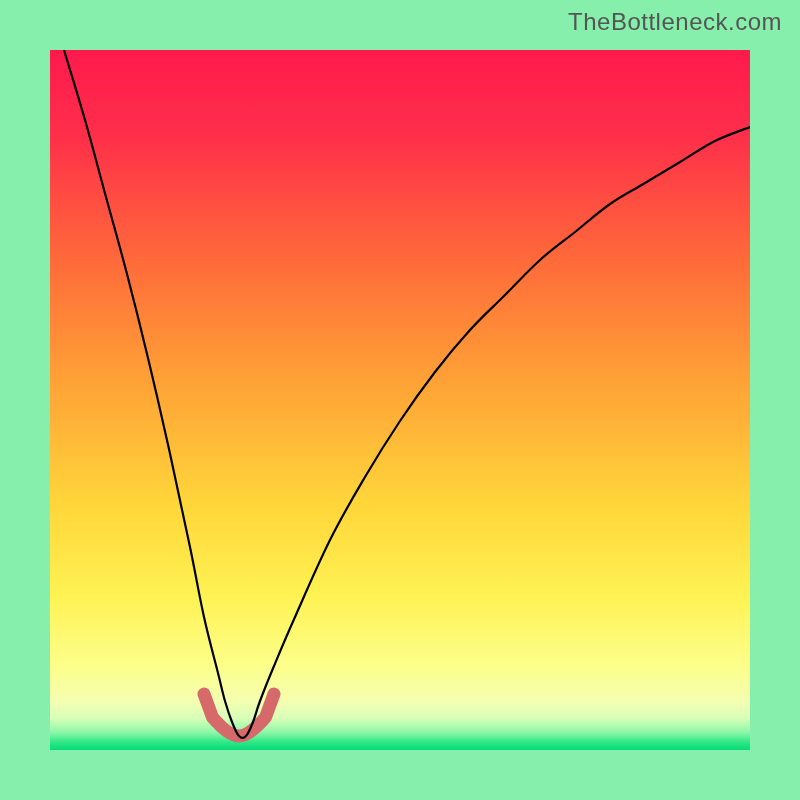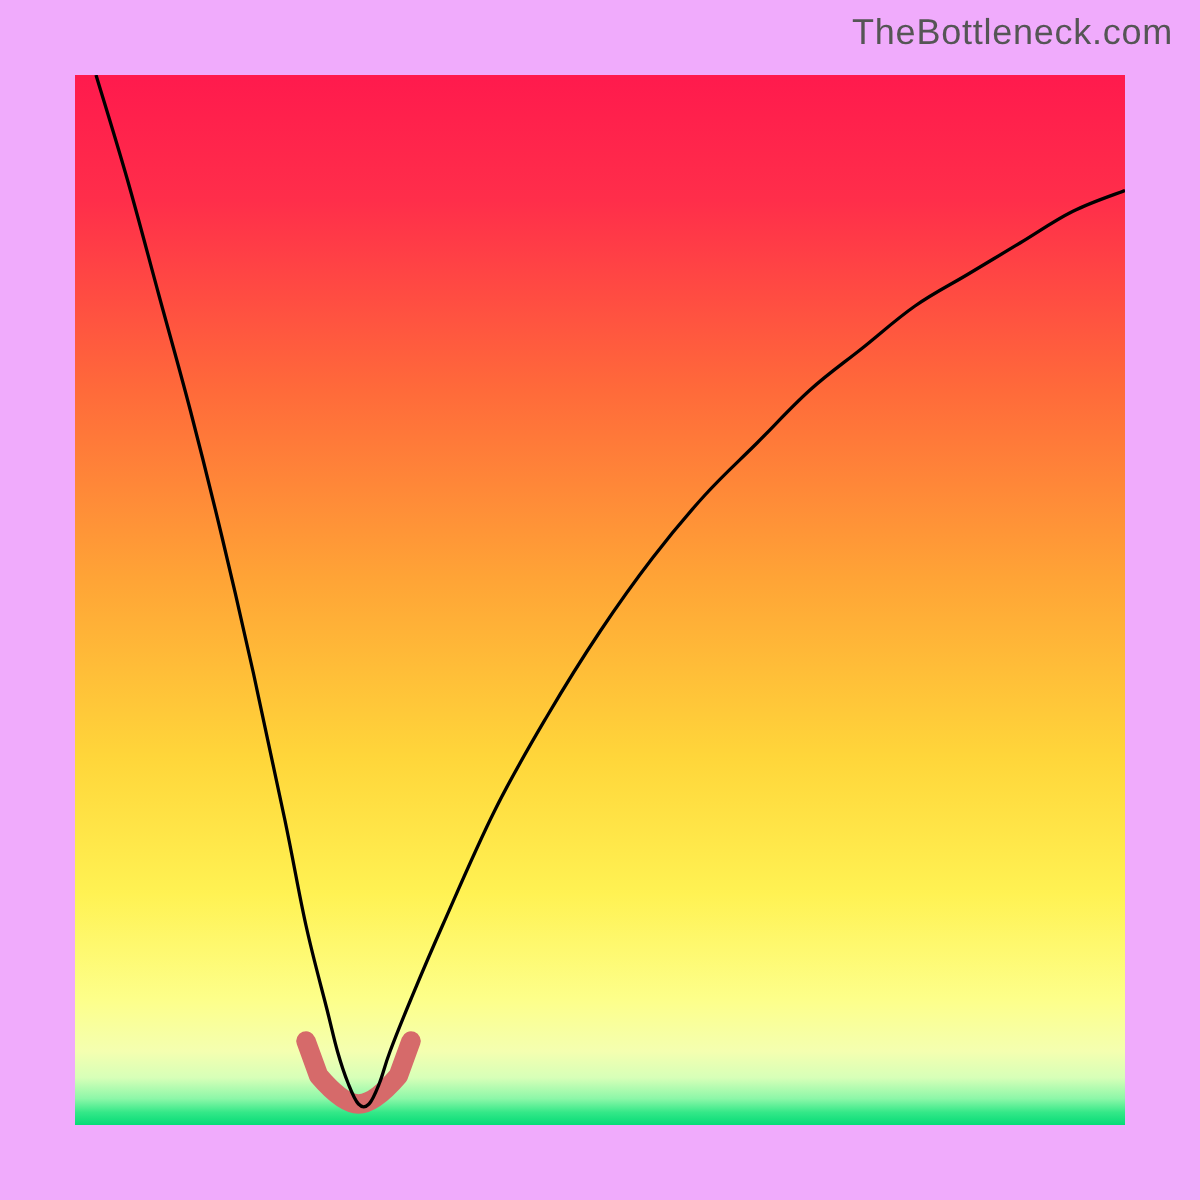--- a/index.html
+++ b/index.html
@@ -8,21 +8,21 @@
     width: 800px;
     height: 800px;
     background: #000;
     overflow: hidden;
     font-family: Arial, Helvetica, sans-serif;
   }
   .outer {
     position: relative;
     width: 800px;
     height: 800px;
-    background: #f0abfc;
+    background: #86efac;
   }
   .plot-area {
     position: absolute;
     left: 50px;
     top: 50px;
     width: 700px;
     height: 700px;
     overflow: hidden;
   }
   .gradient {

